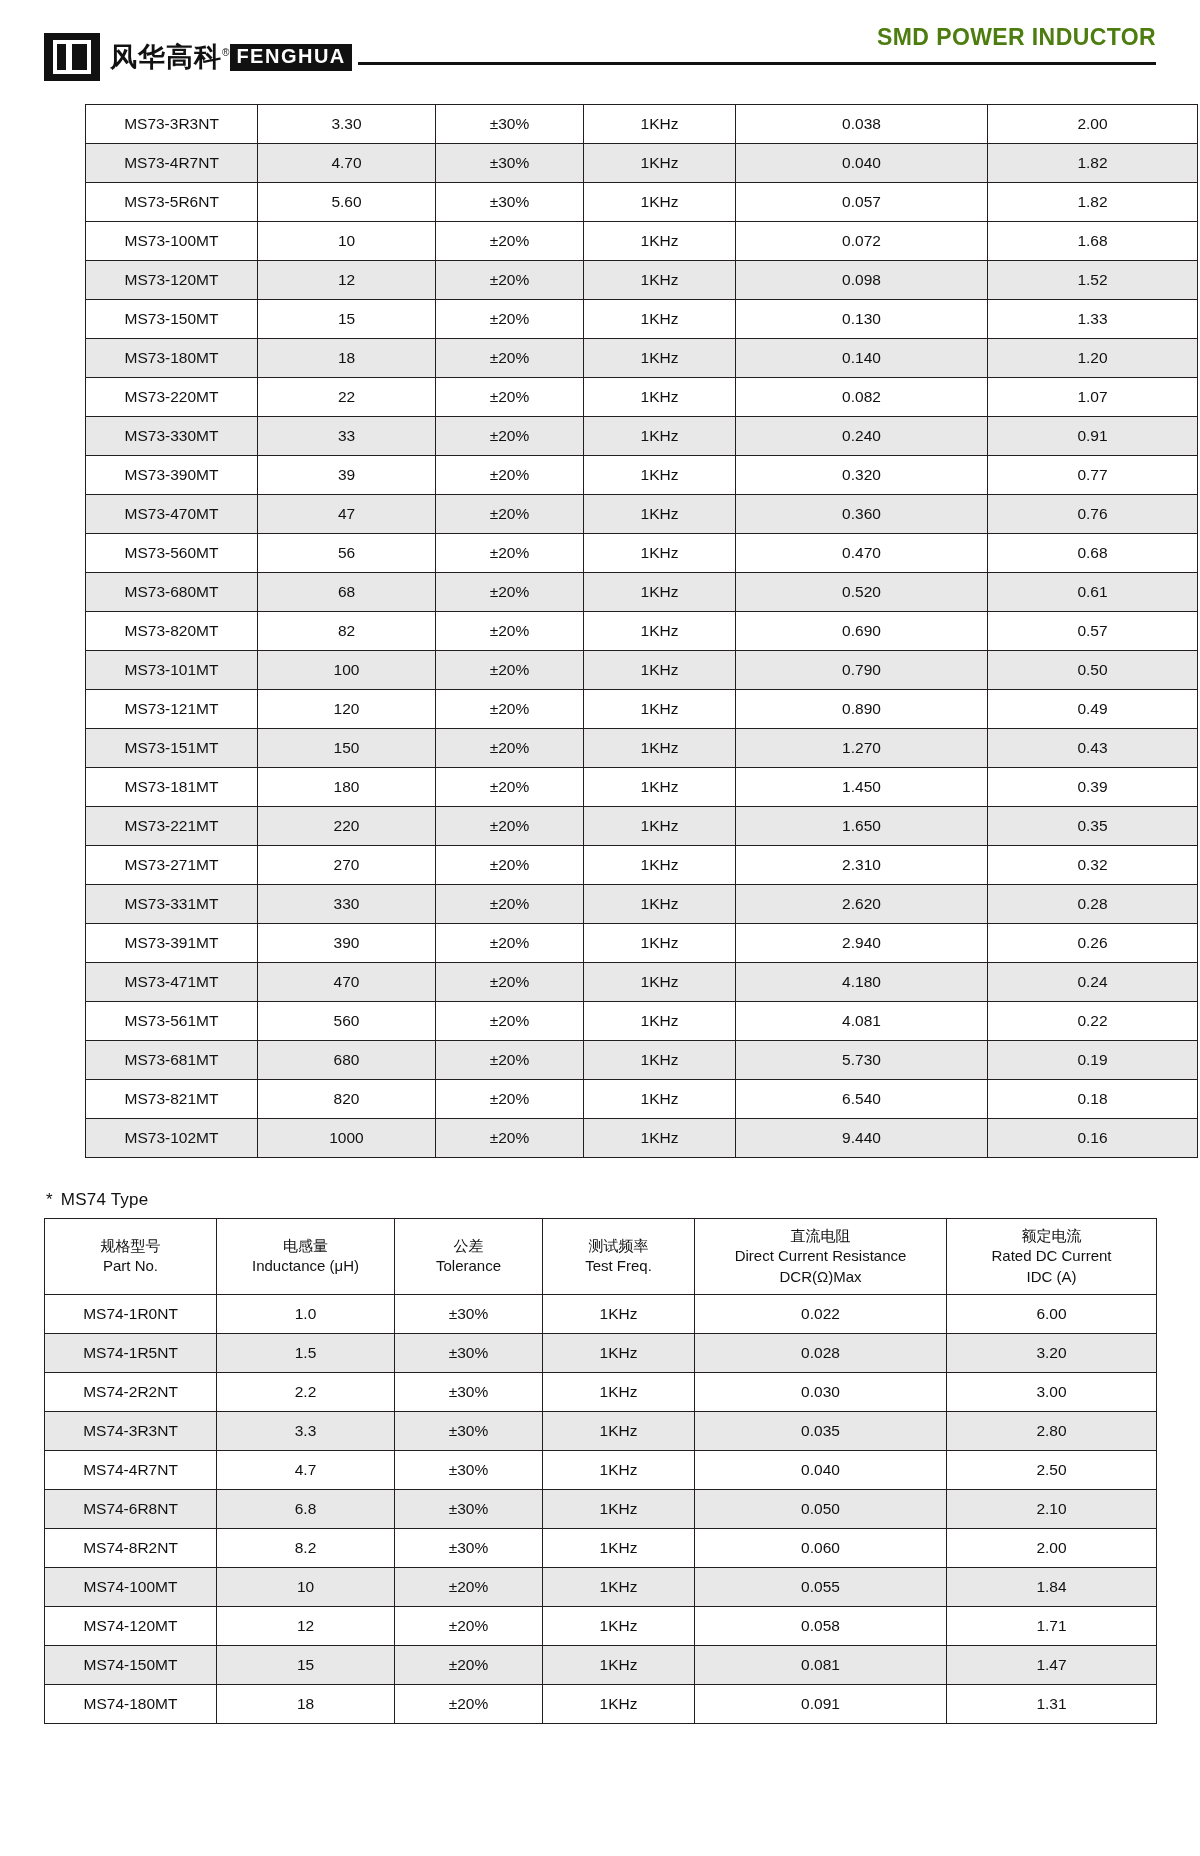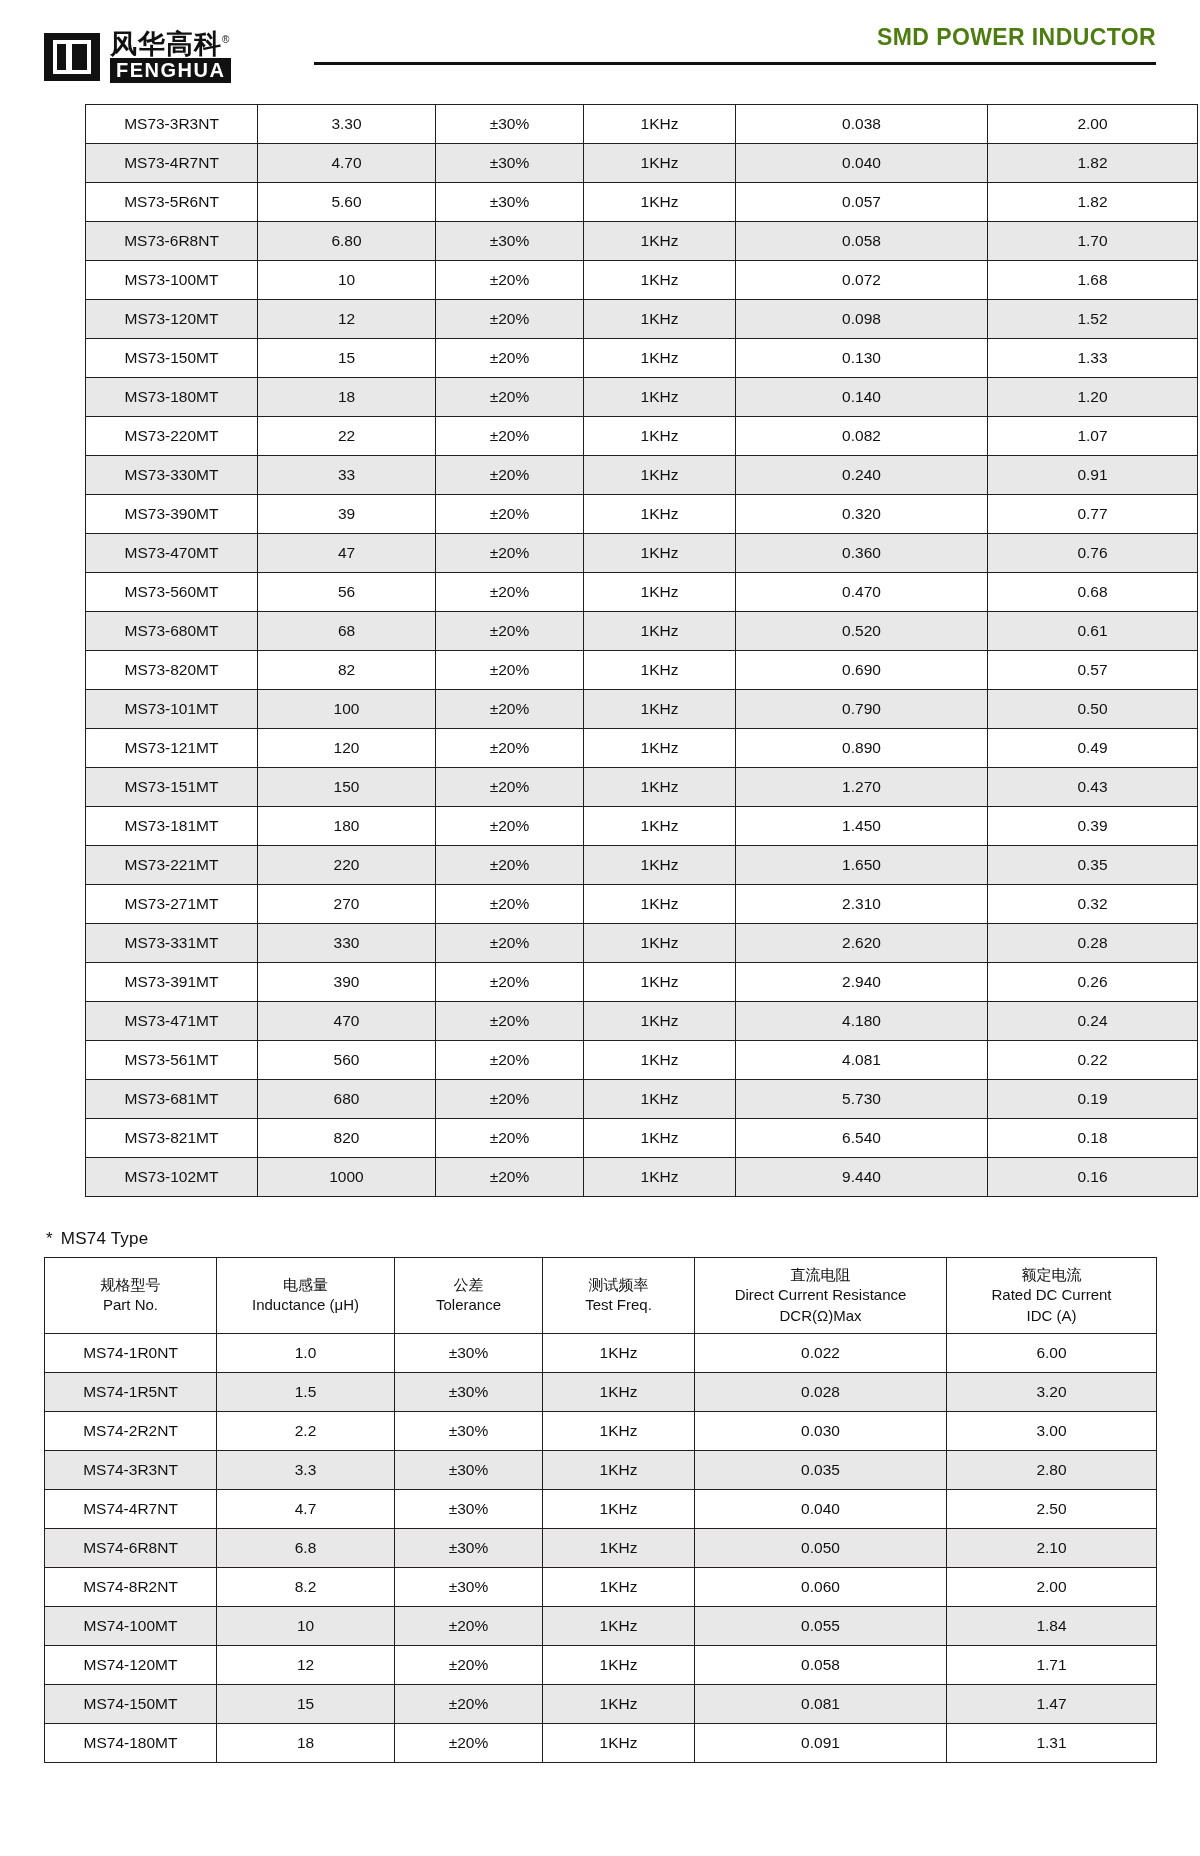--- a/index.html
+++ b/index.html
@@ -59,21 +59,20 @@
   .logo-mark .bar {
     position: absolute;
     left: 22px;
     top: 7px;
     width: 6px;
     height: 34px;
     background: #ffffff;
   }
   .logo-text {
     display: flex;
-    flex-direction: column;
     justify-content: flex-start;
     line-height: 1;
   }
   .logo-cn {
     font-size: 27px;
     font-weight: bold;
     letter-spacing: 1px;
     color: #111;
     position: relative;
   }
@@ -202,28 +201,20 @@
             <td>0.040</td>
             <td>1.82</td>
           </tr>
           <tr>
             <td>MS73-5R6NT</td>
             <td>5.60</td>
             <td>±30%</td>
             <td>1KHz</td>
             <td>0.057</td>
             <td>1.82</td>
-          </tr>
-          <tr class="alt">
-            <td>MS73-6R8NT</td>
-            <td>6.80</td>
-            <td>±30%</td>
-            <td>1KHz</td>
-            <td>0.058</td>
-            <td>1.70</td>
           </tr>
           <tr>
             <td>MS73-100MT</td>
             <td>10</td>
             <td>±20%</td>
             <td>1KHz</td>
             <td>0.072</td>
             <td>1.68</td>
           </tr>
           <tr class="alt">

